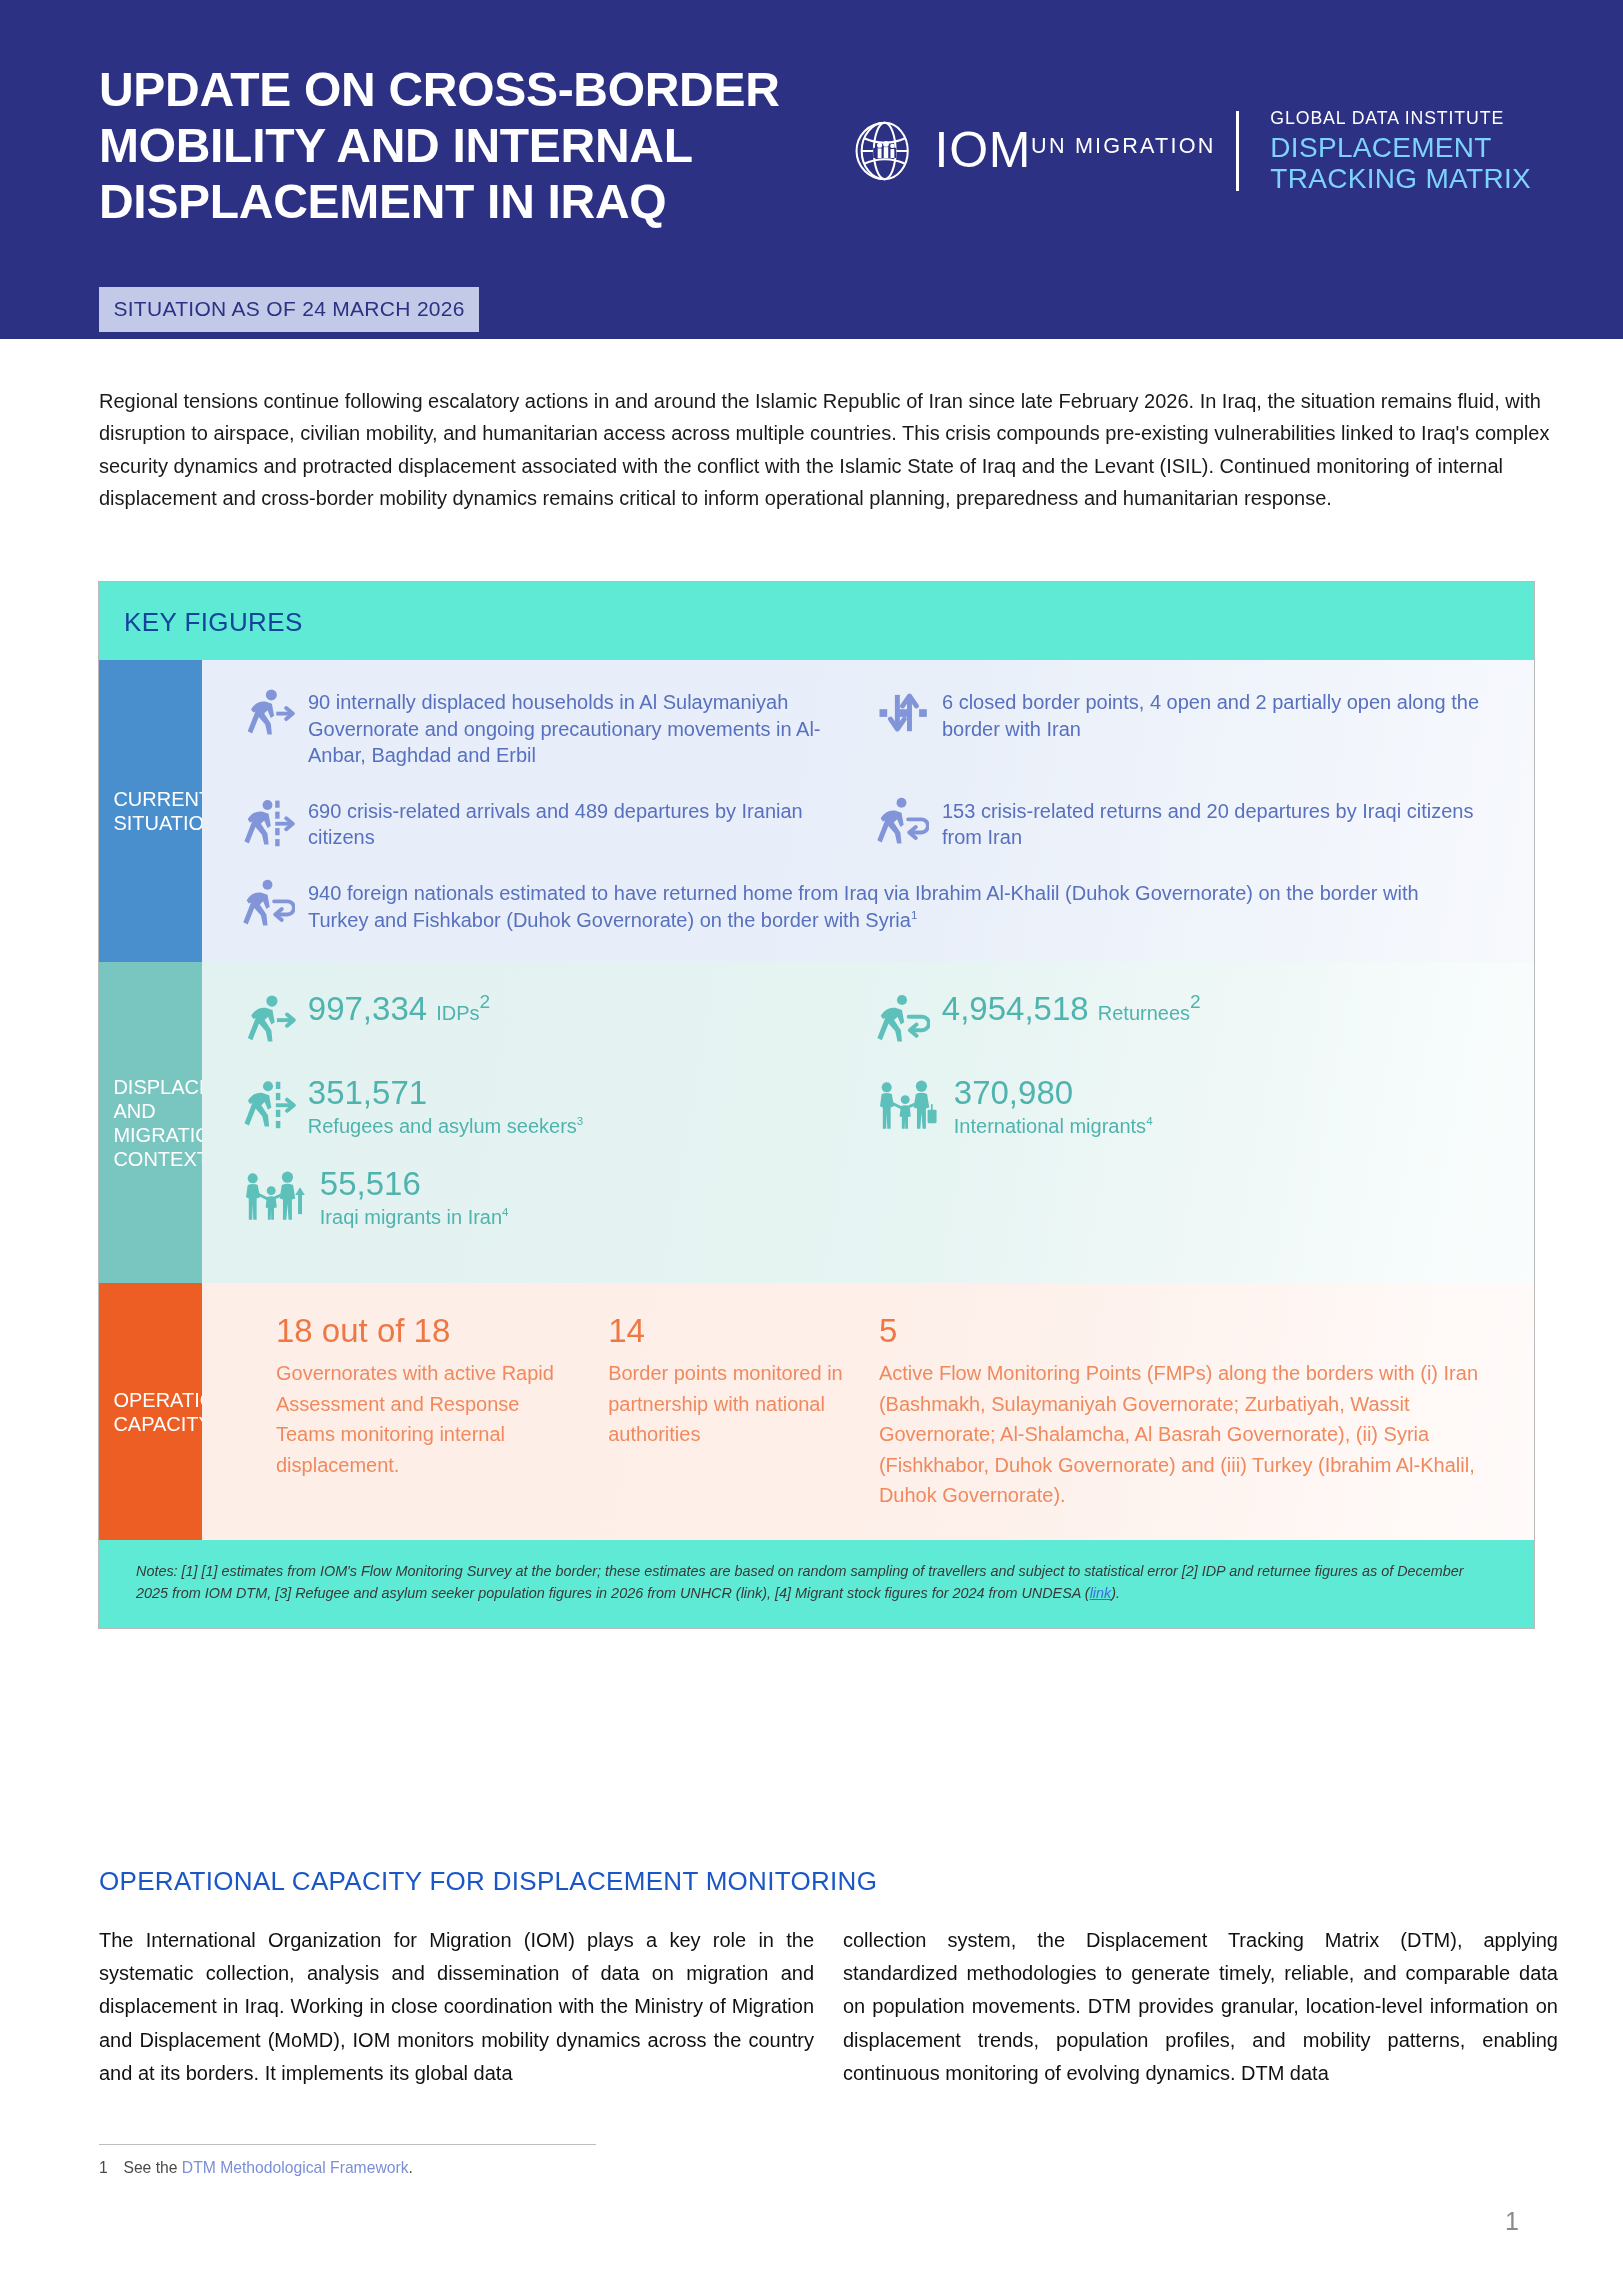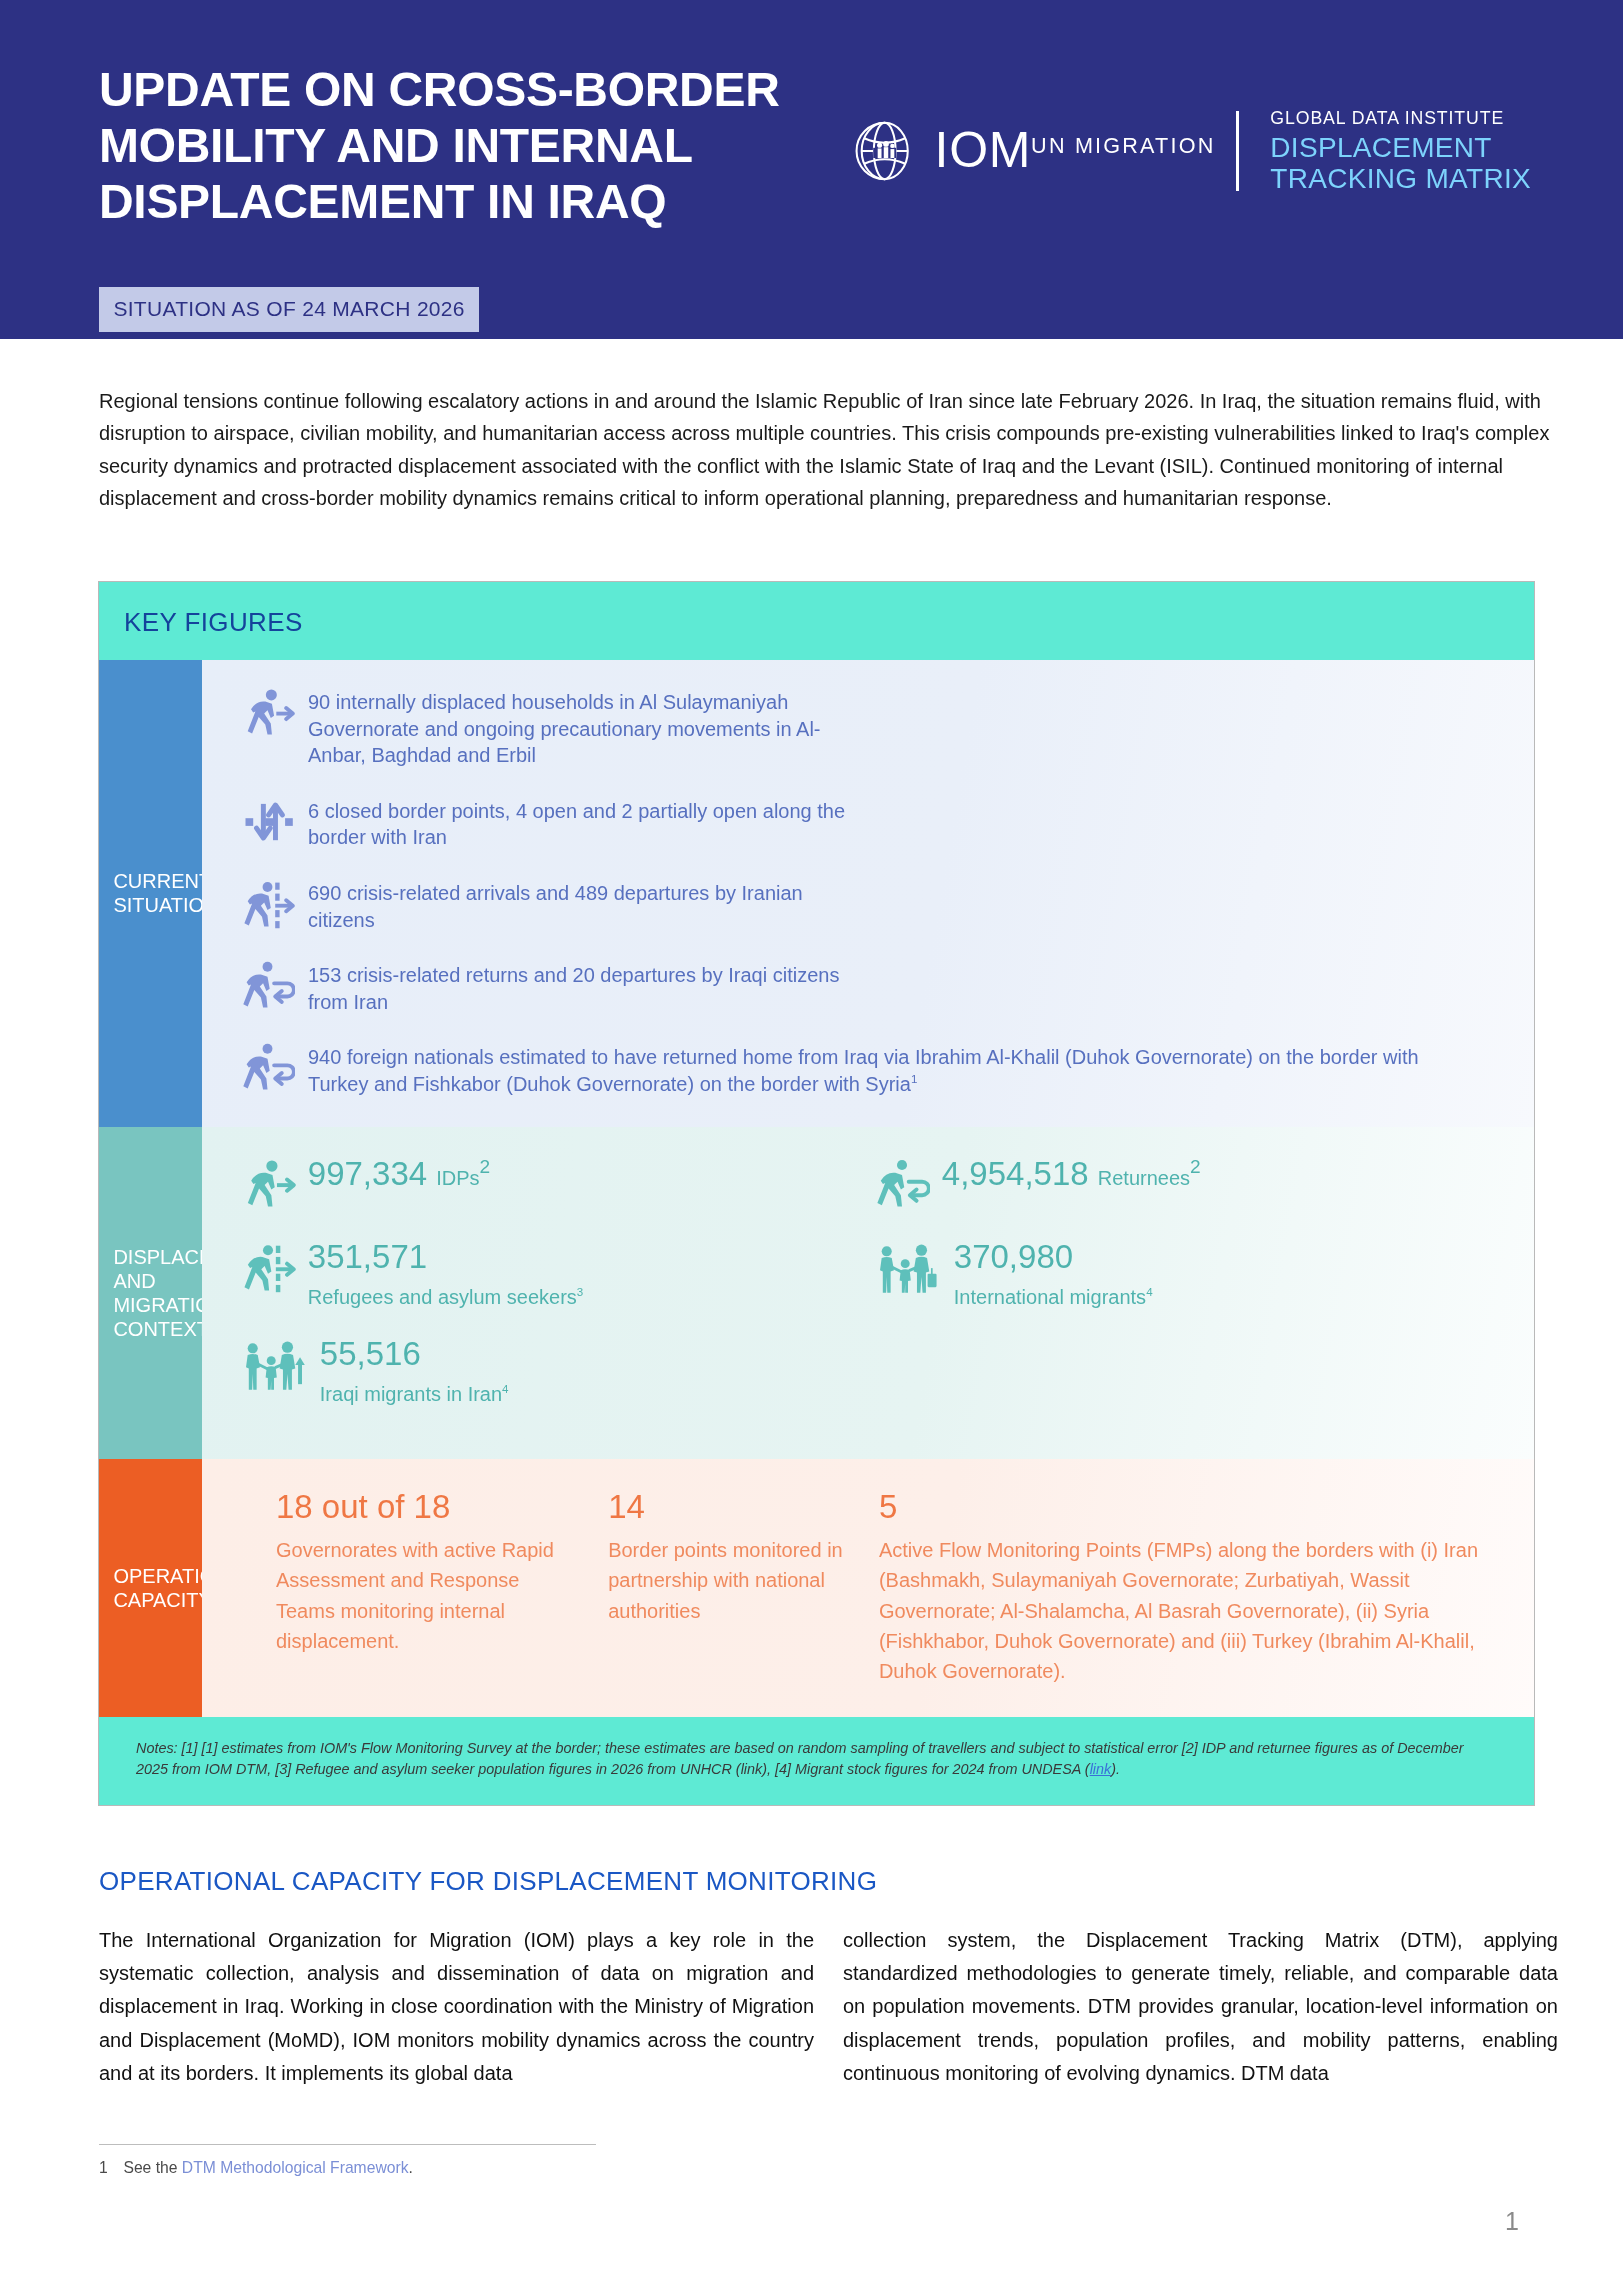--- a/index.html
+++ b/index.html
@@ -72,35 +72,35 @@
   
   .row-blue .kf-label { background:#4a8fcd; }
   .row-blue .kf-content { background:linear-gradient(100deg,#e7eef9 0%,#e9eff9 55%,#f7f9fd 100%); }
   
   .row-teal .kf-label { background:#79c5c0; }
   .row-teal .kf-content { background:linear-gradient(100deg,#e2f2f1 0%,#e6f4f2 55%,#fafdfd 100%); }
   
   .row-orange .kf-label { background:#ec5e24; }
   .row-orange .kf-content { background:linear-gradient(100deg,#fdeee7 0%,#fdefe9 55%,#fffbfa 100%); }
 
-  .fact-grid { display:flex; flex-wrap:wrap; padding:29px 26px 29px 38px;flex-direction:column; }
+  .fact-grid { display:flex; flex-wrap:wrap; padding:29px 26px 29px 38px; }
   .fact { display:flex; gap:13px; align-items:flex-start; }
   .fact-half { width:50%; box-sizing:border-box; padding-right:19.6px; margin-bottom:29px; }
   .fact-full { width:100%; box-sizing:border-box; padding-right:39px; }
   .fact-icon { flex:0 0 auto; width:55px; height:55px; margin-top:-3.9px; }
   .fact-text { font-size:20px; line-height:1.33; color:#5770bf; }
 
   
   .stat-grid { display:flex; flex-wrap:wrap; padding:29px 26px 26px 38px; }
   .stat-half { width:50%; box-sizing:border-box; display:flex; gap:11.8px; align-items:flex-start; margin-bottom:27.5px; }
   .stat-icon { flex:0 0 auto; width:56px; height:56px; }
   .stat-num { font-size:33px; color:#4fb3ae; line-height:1.08; }
   .stat-inline { font-size:33px; color:#4fb3ae; line-height:1.1; }
   .stat-inline .small { font-size:20px; }
-  .stat-cap { font-size:20px; color:#4fb3ae; line-height:1.2; margin-top:10px; }
+  .stat-cap { font-size:20px; color:#4fb3ae; line-height:1.2; margin-top:4px; }
   sup { font-size:0.58em; vertical-align:super; line-height:0; }
 
   
   .op-grid { display:flex; padding:30px 29px 30px 38px; gap:0; }
   .op-col { box-sizing:border-box; padding-right:26px; }
   .op-col.c1 { width:27%;margin-left:36px; }
   .op-col.c2 { width:22%; }
   .op-col.c3 { width:51%; padding-right:6.5px; }
   .op-num { font-size:33px; color:#ef7744; line-height:1.1; margin-bottom:9.2px; }
   .op-txt { font-size:20px; color:#f08a5e; line-height:1.52; }

